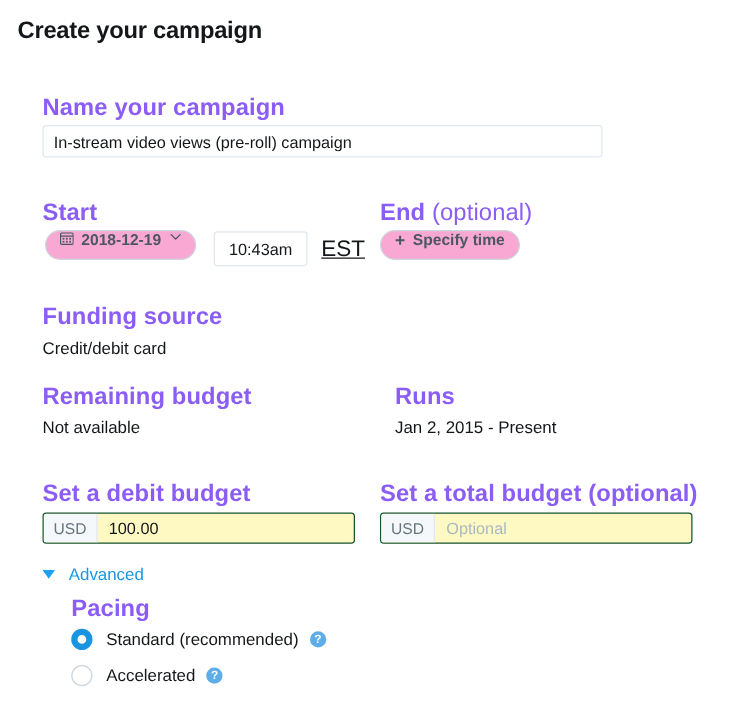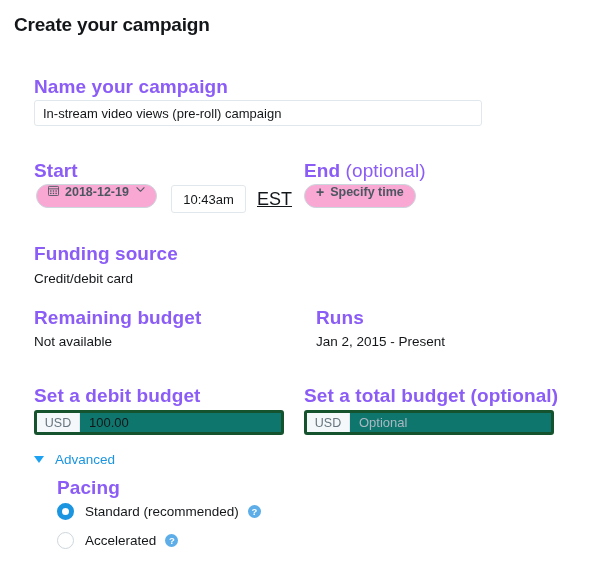--- a/index.html
+++ b/index.html
@@ -169,23 +169,23 @@
   
   .daily-label { position: absolute; left: 34px; top: 385px; }
   .total-label { position: absolute; left: 304px; top: 385px; }
 
   .money-field {
     position: absolute;
     display: flex;
     align-items: stretch;
     box-sizing: border-box;
     height: 25px;
-    border: 3px solid #14532d;
+    border: 1px solid #14532d;
     border-radius: 3px;
-    background: #0f766e;
+    background: #fef9c3;
     overflow: hidden;
   }
   .daily-field { left: 34px; top: 410px; width: 250px; }
   .total-field { left: 304px; top: 410px; width: 250px; }
 
   .currency-prefix {
     display: flex;
     align-items: center;
     justify-content: center;
     width: 42px;

